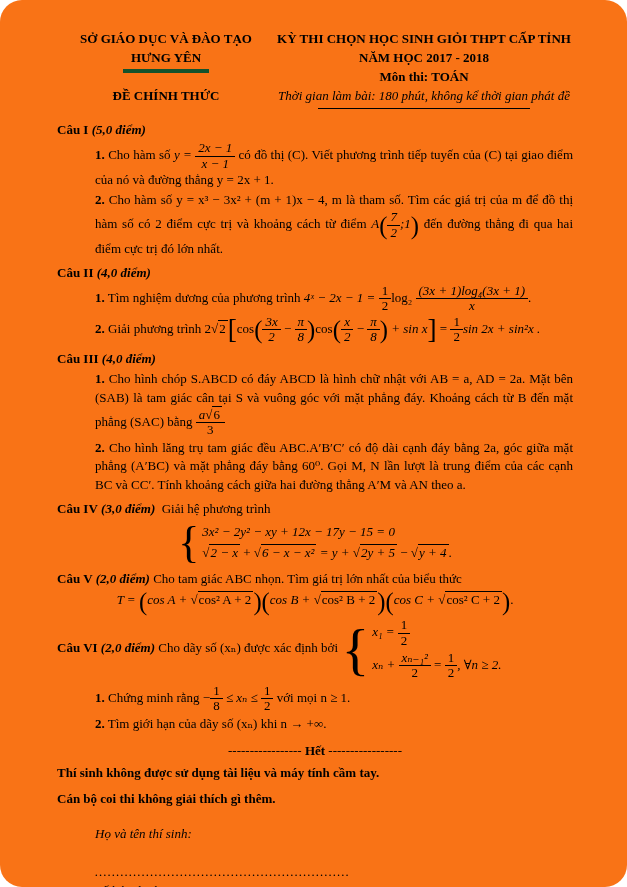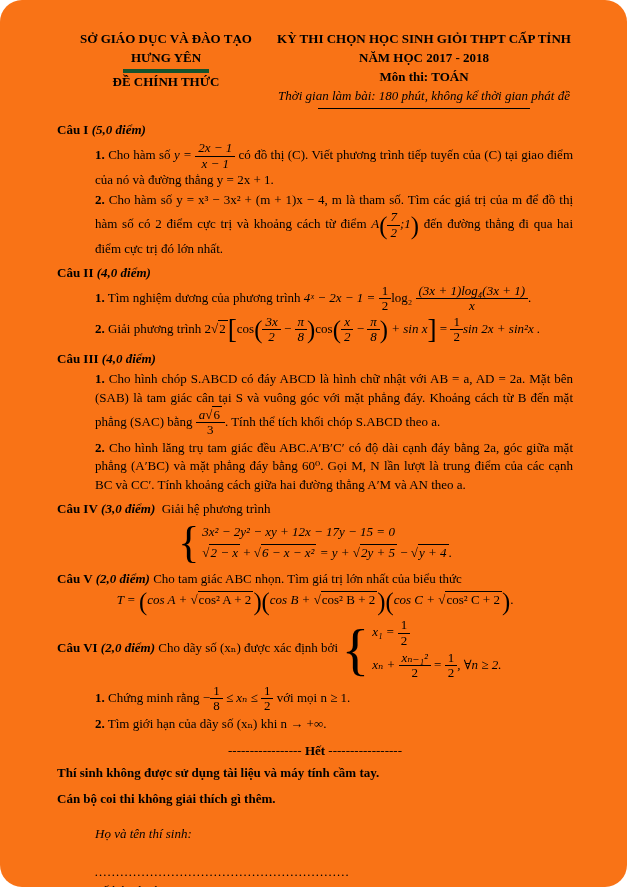--- a/index.html
+++ b/index.html
@@ -12,21 +12,21 @@
   .b{font-weight:bold}
   .i{font-style:italic}
   .bi{font-weight:bold;font-style:italic}
   .m{font-style:italic;white-space:nowrap}
   .up{font-style:normal}
   
   .header{display:flex;margin-bottom:12px;}
   .h-left{width:218px;text-align:center;flex:none;}
   .h-right{flex:1;text-align:center;}
   .prov{display:inline-block;border-bottom:4px solid #14532d;padding:0 8px 1px 8px;}
-  .extype{}
+  .extype{margin-top:14px;}
   .dur-line{width:212px;border-top:1px solid #000;margin:3px auto 0 auto;height:0;}
   
   .sec{margin-top:5px;}
   .sechead{text-align:left;}
   .item{margin-left:38px;text-align:justify;margin-top:1px;}
   
   .frac{display:inline-block;vertical-align:middle;text-align:center;line-height:1.12;font-style:italic;}
   .frac .num{display:block;padding:0 3px;}
   .frac .den{display:block;border-top:1px solid #000;padding:0 3px;}
   
@@ -104,21 +104,21 @@
       <span>Giải phương trình</span>
       <span class="nw"><span class="up">2</span><span class="sq"><span class="rs">√</span><span class="rb up">2</span></span><span class="bk">[</span><span class="up">cos</span><span class="bp">(</span><span class="frac"><span class="num">3x</span><span class="den">2</span></span> <span>−</span> <span class="frac"><span class="num">π</span><span class="den">8</span></span><span class="bp">)</span><span class="up">cos</span><span class="bp">(</span><span class="frac"><span class="num">x</span><span class="den">2</span></span> <span>−</span> <span class="frac"><span class="num">π</span><span class="den">8</span></span><span class="bp">)</span> <span class="m">+ sin x</span><span class="bk">]</span> <span>=</span> <span class="frac"><span class="num up">1</span><span class="den up">2</span></span><span class="m">sin 2x + sin²x .</span></span>
     </div>
   </div>
 
   <div class="sec">
     <div class="sechead"><span class="b">Câu III</span> <span class="bi">(4,0 điểm)</span></div>
     <div class="item">
       <span class="b">1.</span>
       <span>Cho hình chóp S.ABCD có đáy ABCD là hình chữ nhật với AB = a, AD = 2a. Mặt bên (SAB) là tam giác cân tại S và vuông góc với mặt phẳng đáy. Khoảng cách từ B đến mặt phẳng (SAC) bằng</span>
-      <span class="frac"><span class="num"><span>a</span><span class="sq"><span class="rs">√</span><span class="rb up">6</span></span></span><span class="den up">3</span></span><span>. Tính thể tích khối chóp S.ABCD theo a.</span>
+      <span class="frac"><span class="num"><span>a</span><span class="sq"><span class="rs">√</span><span class="rb up">6</span></span></span><span class="den up">3</span></span>
     </div>
     <div class="item">
       <span class="b">2.</span>
       <span>Cho hình lăng trụ tam giác đều ABC.A′B′C′ có độ dài cạnh đáy bằng 2a, góc giữa mặt phẳng (A′BC) và mặt phẳng đáy bằng 60⁰. Gọi M, N lần lượt là trung điểm của các cạnh BC và CC′. Tính khoảng cách giữa hai đường thẳng A′M và AN theo a.</span>
     </div>
   </div>
 
   <div class="sec">
     <div class="sechead"><span class="b">Câu IV</span> <span class="bi">(3,0 điểm)</span>&nbsp; <span>Giải hệ phương trình</span></div>
     <div class="centerblock">

